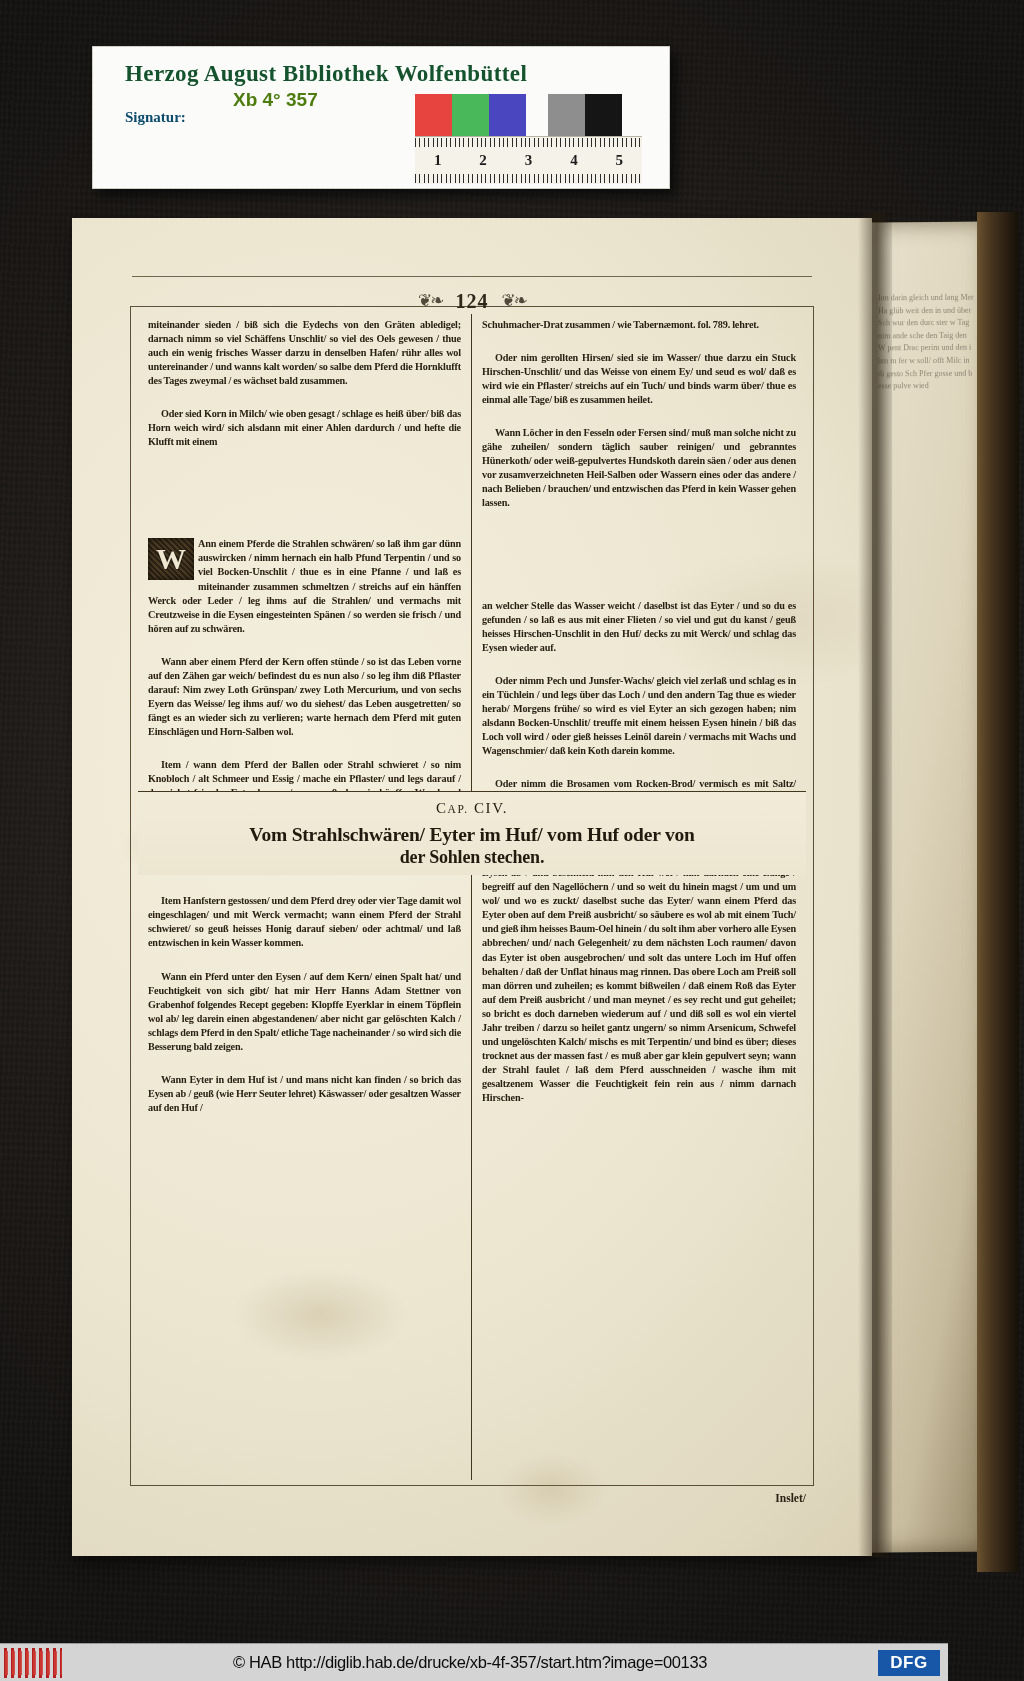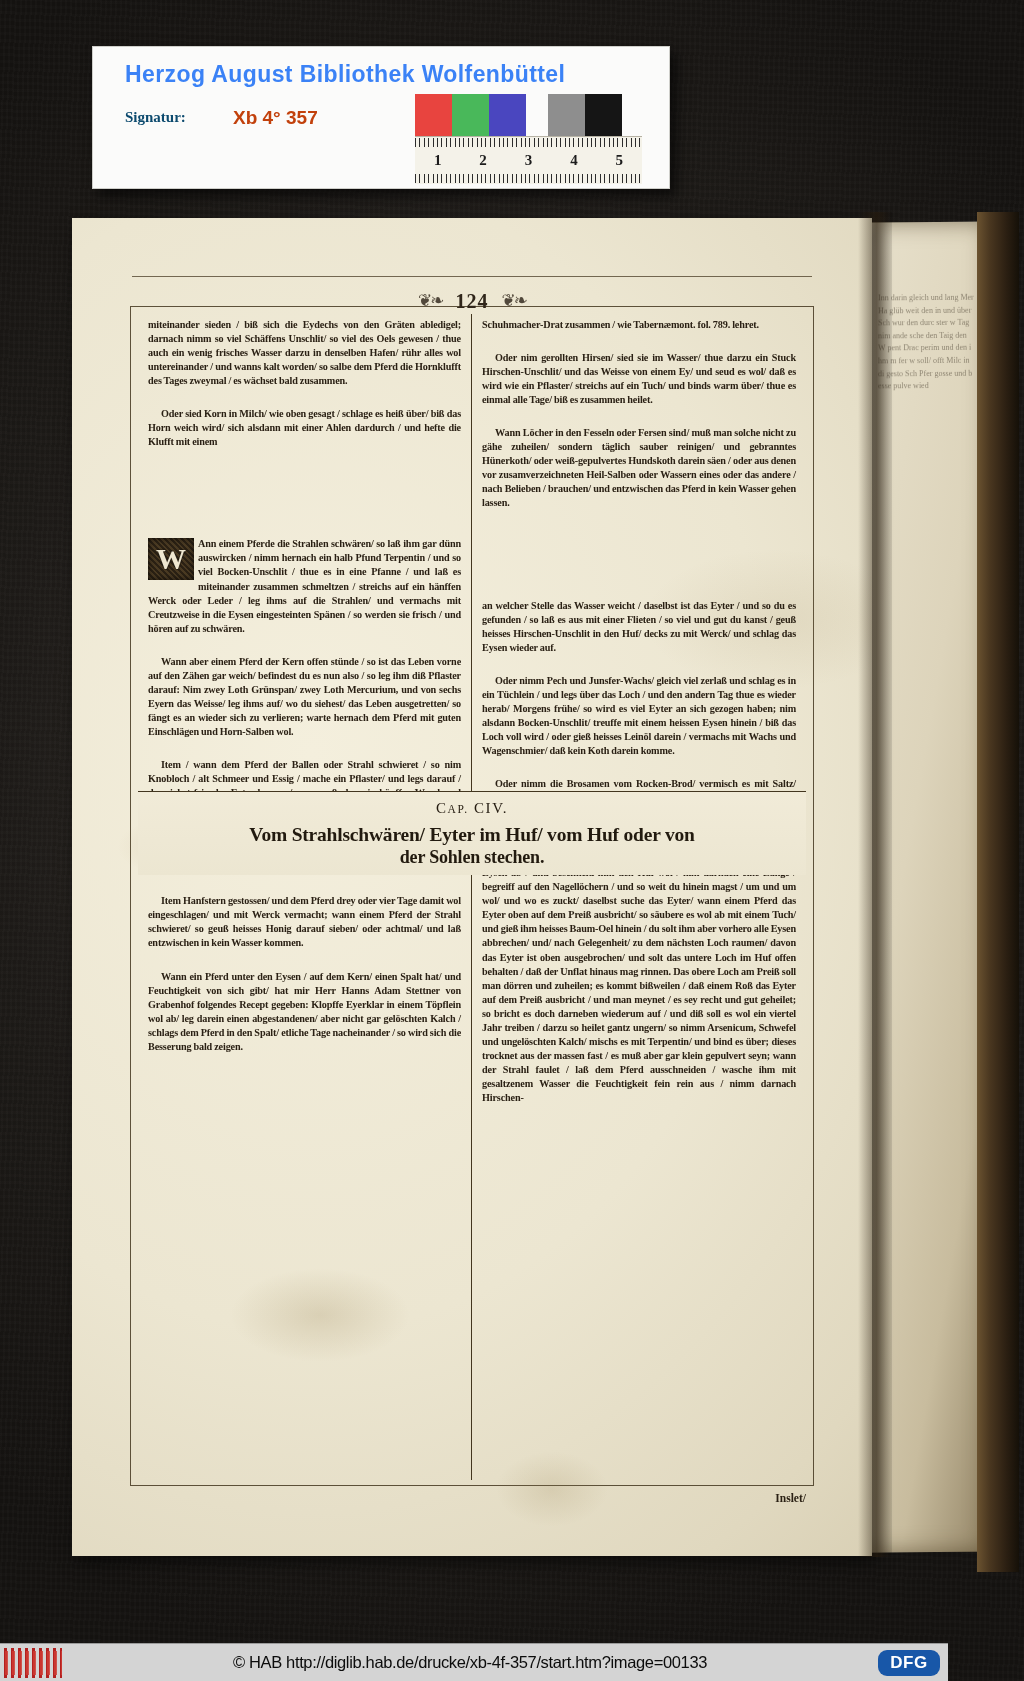--- a/index.html
+++ b/index.html
@@ -36,38 +36,38 @@
     box-shadow: 6px 7px 12px rgba(0,0,0,0.62);
     z-index: 5;
     border: 1px solid #cfcfca;
   }
   .label-title {
     position: absolute;
     left: 32px; top: 14px;
     font-size: 23px;
     font-weight: bold;
     letter-spacing: 0.4px;
-    color: #3b82f6;
-    font-family: Liberation Sans, sans-serif;
+    color: #14532d;
+    font-family: Liberation Serif, serif;
     white-space: nowrap;
   }
   .label-sig-key {
     position: absolute;
     left: 32px; top: 62px;
     font-size: 15px;
     font-weight: bold;
     color: #0c4a6e;
     font-family: "Liberation Serif", serif;
   }
   .label-sig-val {
     position: absolute;
-    left: 140px; top: 60px;
+    left: 140px; top: 42px;
     font-size: 19px;
     font-weight: bold;
-    color: #c2410c;
+    color: #4d7c0f;
     font-family: "Liberation Sans", sans-serif;
     white-space: nowrap;
   }
 
   
   .color-bar {
     position: absolute;
     left: 322px; top: 47px;
     display: flex;
     height: 42px;
@@ -350,21 +350,20 @@
     margin-right: 8px;
     background: #1857a8;
     color: #ffffff;
     font-family: "Liberation Sans", sans-serif;
     font-weight: bold;
     font-size: 17px;
     line-height: 26px;
     text-align: center;
     letter-spacing: 0.5px;
     flex: 0 0 auto;
-    border-radius: 9px;
   }
 </style>
 </head>
 <body>
 
 <div id="scan">
 
   <div class="label-card">
     <div class="label-title">Herzog August Bibliothek  Wolfenbüttel</div>
     <div class="label-sig-key">Signatur:</div>
@@ -420,20 +419,21 @@
           <p>Oder sied Korn in Milch/ wie oben gesagt / schlage es heiß über/ biß das Horn weich wird/ sich alsdann mit einer Ahlen dardurch / und hefte die Klufft mit einem</p>
 
           <div style="height:88px"></div>
 
           <p class="noind"><span class="dropcap">W</span><span>Ann einem Pferde die Strahlen schwären/ so laß ihm gar dünn auswircken / nimm hernach ein halb Pfund Terpentin / und so viel Bocken-Unschlit / thue es in eine Pfanne / und laß es miteinander zusammen schmeltzen / streichs auf ein hänffen Werck oder Leder / leg ihms auf die Strahlen/ und vermachs mit Creutzweise in die Eysen eingesteinten Spänen / so werden sie frisch / und hören auf zu schwären.</span></p>
           <p>Wann aber einem Pferd der Kern offen stünde / so ist das Leben vorne auf den Zähen gar weich/ befindest du es nun also / so leg ihm diß Pflaster darauf: Nim zwey Loth Grünspan/ zwey Loth Mercurium, und von sechs Eyern das Weisse/ leg ihms auf/ wo du siehest/ das Leben ausgetretten/ so fängt es an wieder sich zu verlieren; warte hernach dem Pferd mit guten Einschlägen und Horn-Salben wol.</p>
           <p>Item / wann dem Pferd der Ballen oder Strahl schwieret / so nim Knobloch / alt Schmeer und Essig / mache ein Pflaster/ und legs darauf / das ziehet fein das Eyter heraus / man muß aber ein hänffen Werck wol darüber legen/ daß es nicht abfalle.</p>
           <p>Oder den Strahl mit warmen Essig gewaschen/ und hernach heissen Aschen darauf gethan / täglich einmal / alsdann Eyerklar / gebrannten Alaun und Weyrauch vermischt und übergebunden.</p>
           <p>Item Hanfstern gestossen/ und dem Pferd drey oder vier Tage damit wol eingeschlagen/ und mit Werck vermacht; wann einem Pferd der Strahl schwieret/ so geuß heisses Honig darauf sieben/ oder achtmal/ und laß entzwischen in kein Wasser kommen.</p>
           <p>Wann ein Pferd unter den Eysen / auf dem Kern/ einen Spalt hat/ und Feuchtigkeit von sich gibt/ hat mir Herr Hanns Adam Stettner von Grabenhof folgendes Recept gegeben: Klopffe Eyerklar in einem Töpflein wol ab/ leg darein einen abgestandenen/ aber nicht gar gelöschten Kalch / schlags dem Pferd in den Spalt/ etliche Tage nacheinander / so wird sich die Besserung bald zeigen.</p>
+          <p>Wann Eyter in dem Huf ist / und mans nicht kan finden / so brich das Eysen ab / geuß (wie Herr Seuter lehret) Käswasser/ oder gesaltzen Wasser auf den Huf /</p>
         </div>
 
         <div class="col right">
           <p class="noind">Schuhmacher-Drat zusammen / wie Tabernæmont. fol. 789. lehret.</p>
           <p>Oder nim gerollten Hirsen/ sied sie im Wasser/ thue darzu ein Stuck Hirschen-Unschlit/ und das Weisse von einem Ey/ und seud es wol/ daß es wird wie ein Pflaster/ streichs auf ein Tuch/ und binds warm über/ thue es einmal alle Tage/ biß es zusammen heilet.</p>
           <p>Wann Löcher in den Fesseln oder Fersen sind/ muß man solche nicht zu gähe zuheilen/ sondern täglich sauber reinigen/ und gebranntes Hünerkoth/ oder weiß-gepulvertes Hundskoth darein säen / oder aus denen vor zusamverzeichneten Heil-Salben oder Wassern eines oder das andere / nach Belieben / brauchen/ und entzwischen das Pferd in kein Wasser gehen lassen.</p>
 
           <div style="height:88px"></div>
 
           <p class="noind">an welcher Stelle das Wasser weicht / daselbst ist das Eyter / und so du es gefunden / so laß es aus mit einer Flieten / so viel und gut du kanst / geuß heisses Hirschen-Unschlit in den Huf/ decks zu mit Werck/ und schlag das Eysen wieder auf.</p>

